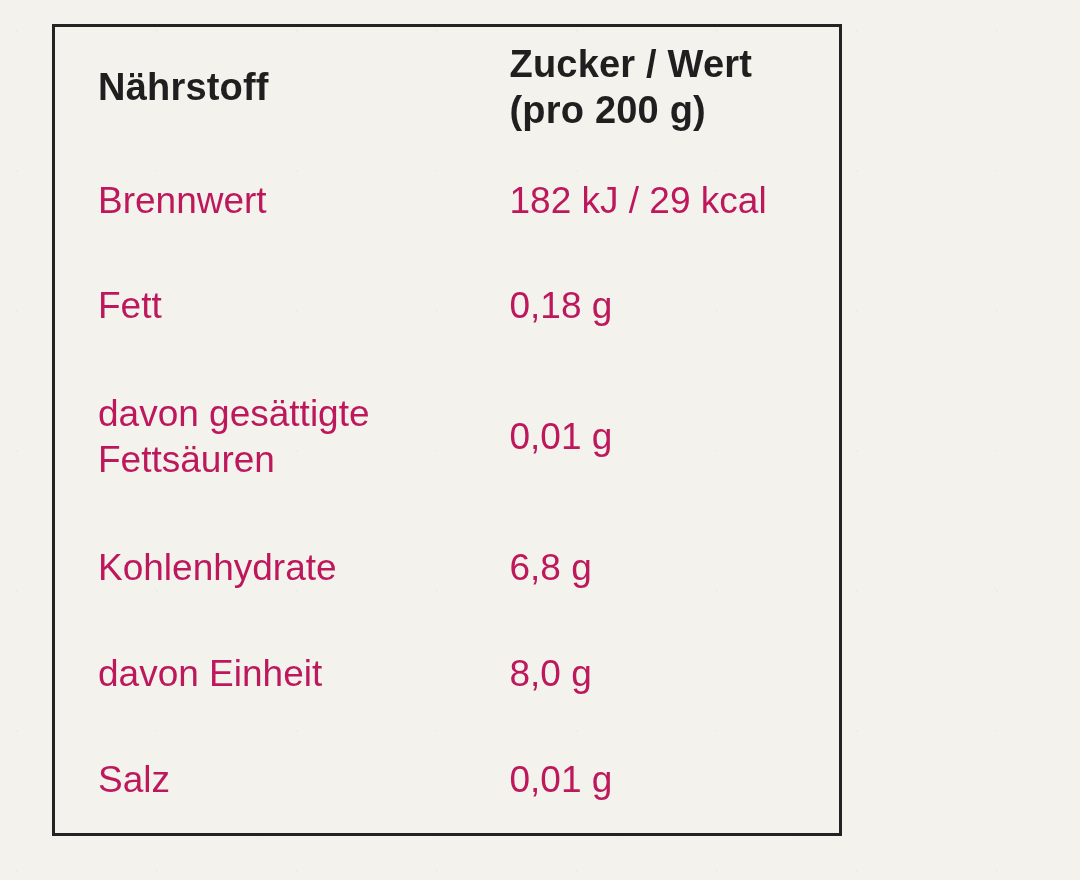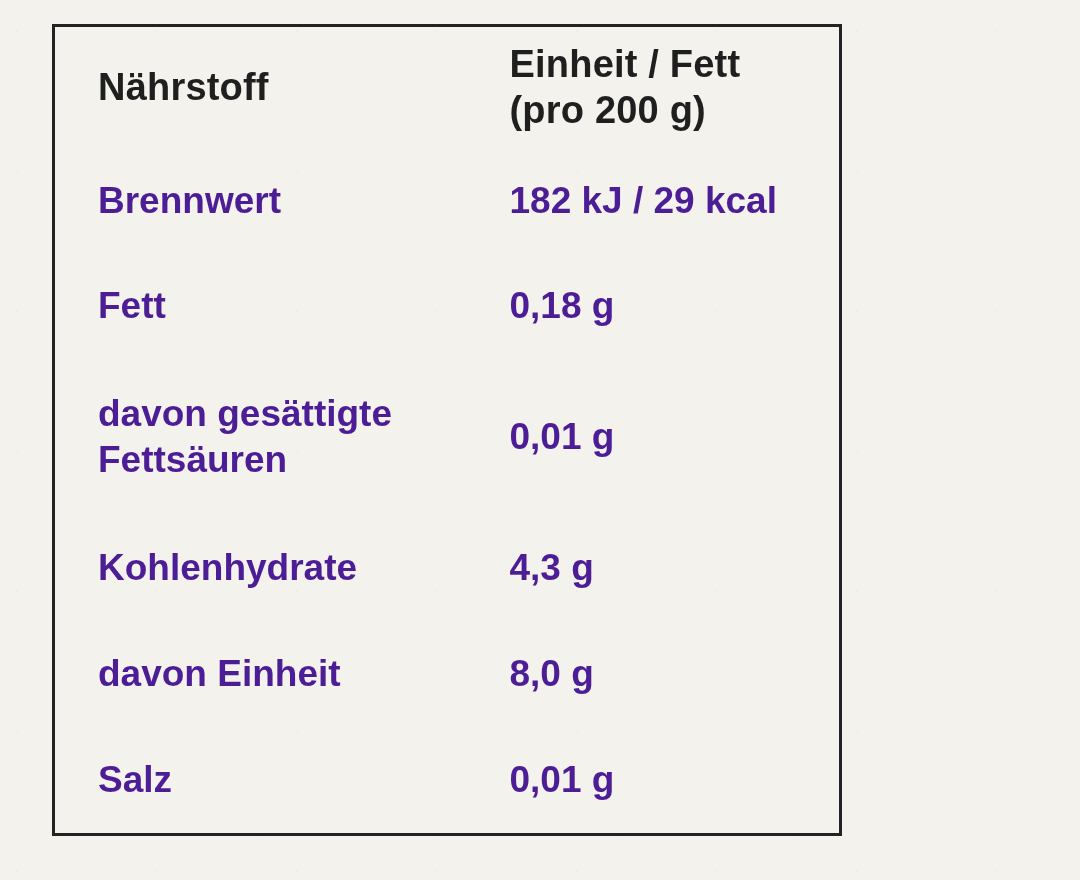--- a/index.html
+++ b/index.html
@@ -65,23 +65,23 @@
     letter-spacing: 0.2px;
     padding-top: 14px;
     padding-bottom: 14px;
     color: #1f1f1f;
   }
   thead th.head-name { padding-left: 26px; }
   thead th.head-val  { padding-left: 8px; }
 
   table.nutrition tbody td {
     font-size: 37px;
-    font-weight: 700;
+    font-weight: 400;
     line-height: 1.25;
-    color: #4c1d95;
+    color: #be185d;
   }
   tbody td.cell-name { padding-left: 26px; padding-right: 12px; }
   tbody td.cell-val  { padding-left: 8px; }
 
   tbody tr { height: 87px; }
   tbody tr.tall { height: 128px; }
 </style>
 </head>
 <body>
 
@@ -90,41 +90,41 @@
 <div class="table-frame">
   <table class="nutrition">
     <colgroup>
       <col class="c-name">
       <col class="c-val">
     </colgroup>
     <thead>
       <tr>
         <th class="head-name">Nährstoff</th>
         <th class="head-val">
-          <div>Einheit / Fett</div>
+          <div>Zucker / Wert</div>
           <div>(pro 200 g)</div>
         </th>
       </tr>
     </thead>
     <tbody id="table-body">
         <tr>
           <td class="cell-name">Brennwert</td>
           <td class="cell-val">182 kJ / 29 kcal</td>
         </tr>
         <tr>
           <td class="cell-name">Fett</td>
           <td class="cell-val">0,18 g</td>
         </tr>
         <tr class="tall">
           <td class="cell-name">davon gesättigte Fettsäuren</td>
           <td class="cell-val">0,01 g</td>
         </tr>
         <tr>
           <td class="cell-name">Kohlenhydrate</td>
-          <td class="cell-val">4,3 g</td>
+          <td class="cell-val">6,8 g</td>
         </tr>
         <tr>
           <td class="cell-name">davon Einheit</td>
           <td class="cell-val">8,0 g</td>
         </tr>
         <tr>
           <td class="cell-name">Salz</td>
           <td class="cell-val">0,01 g</td>
         </tr>
       </tbody>

